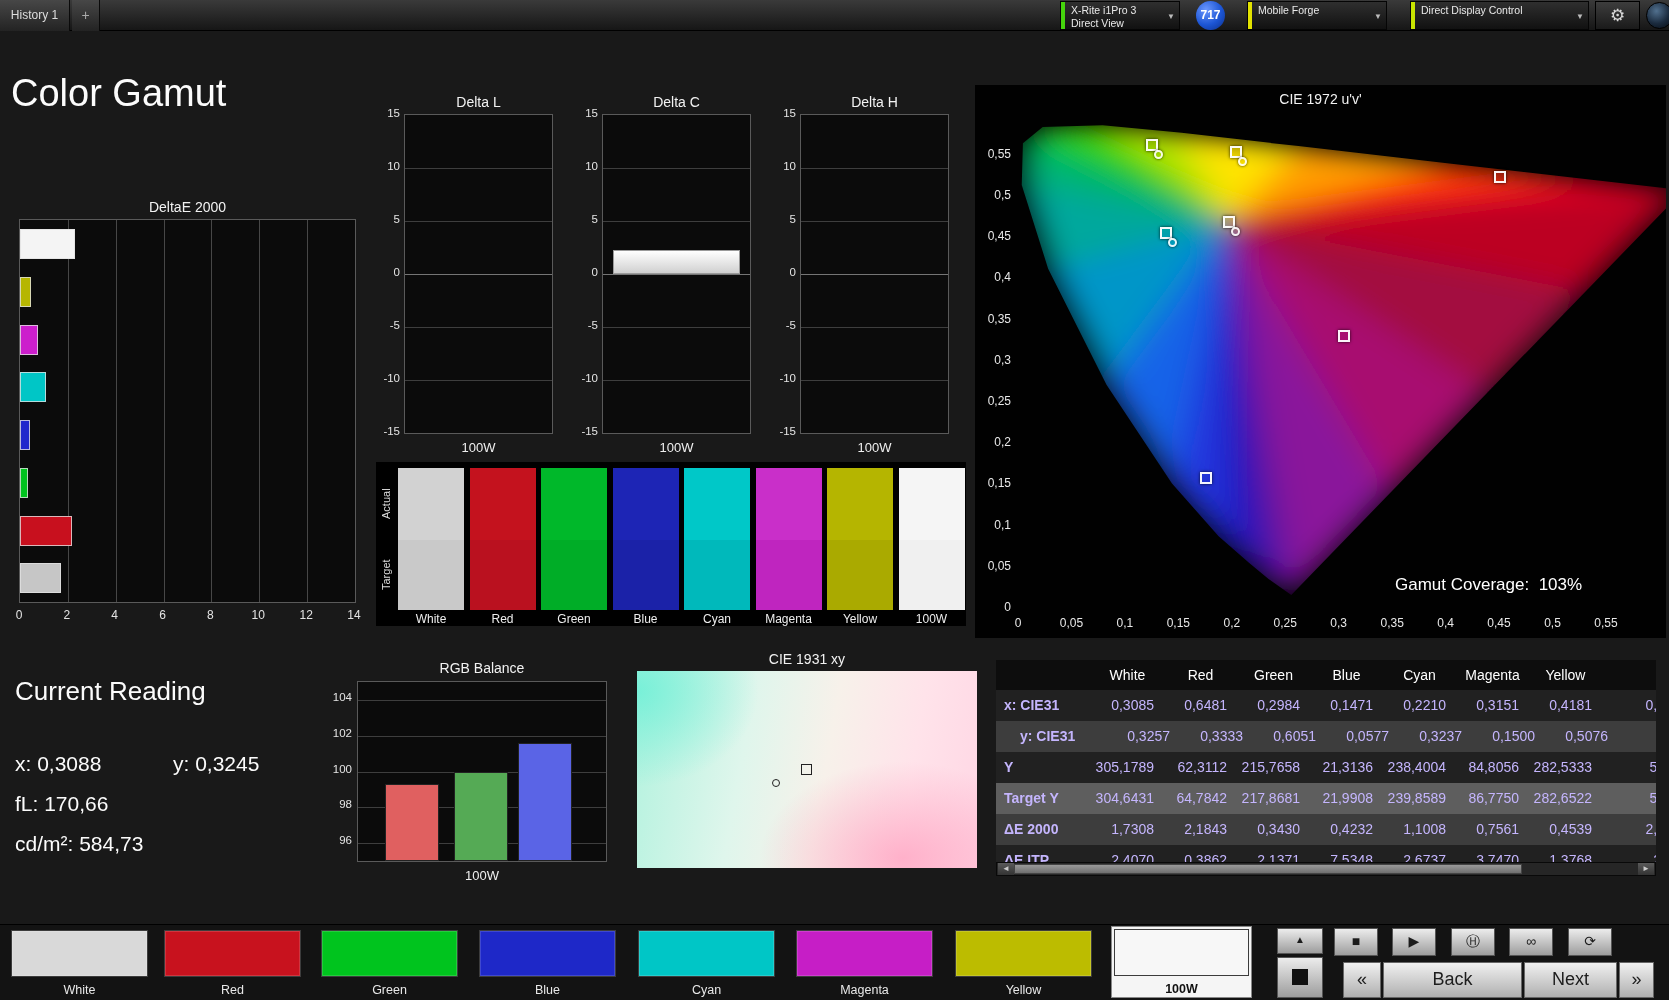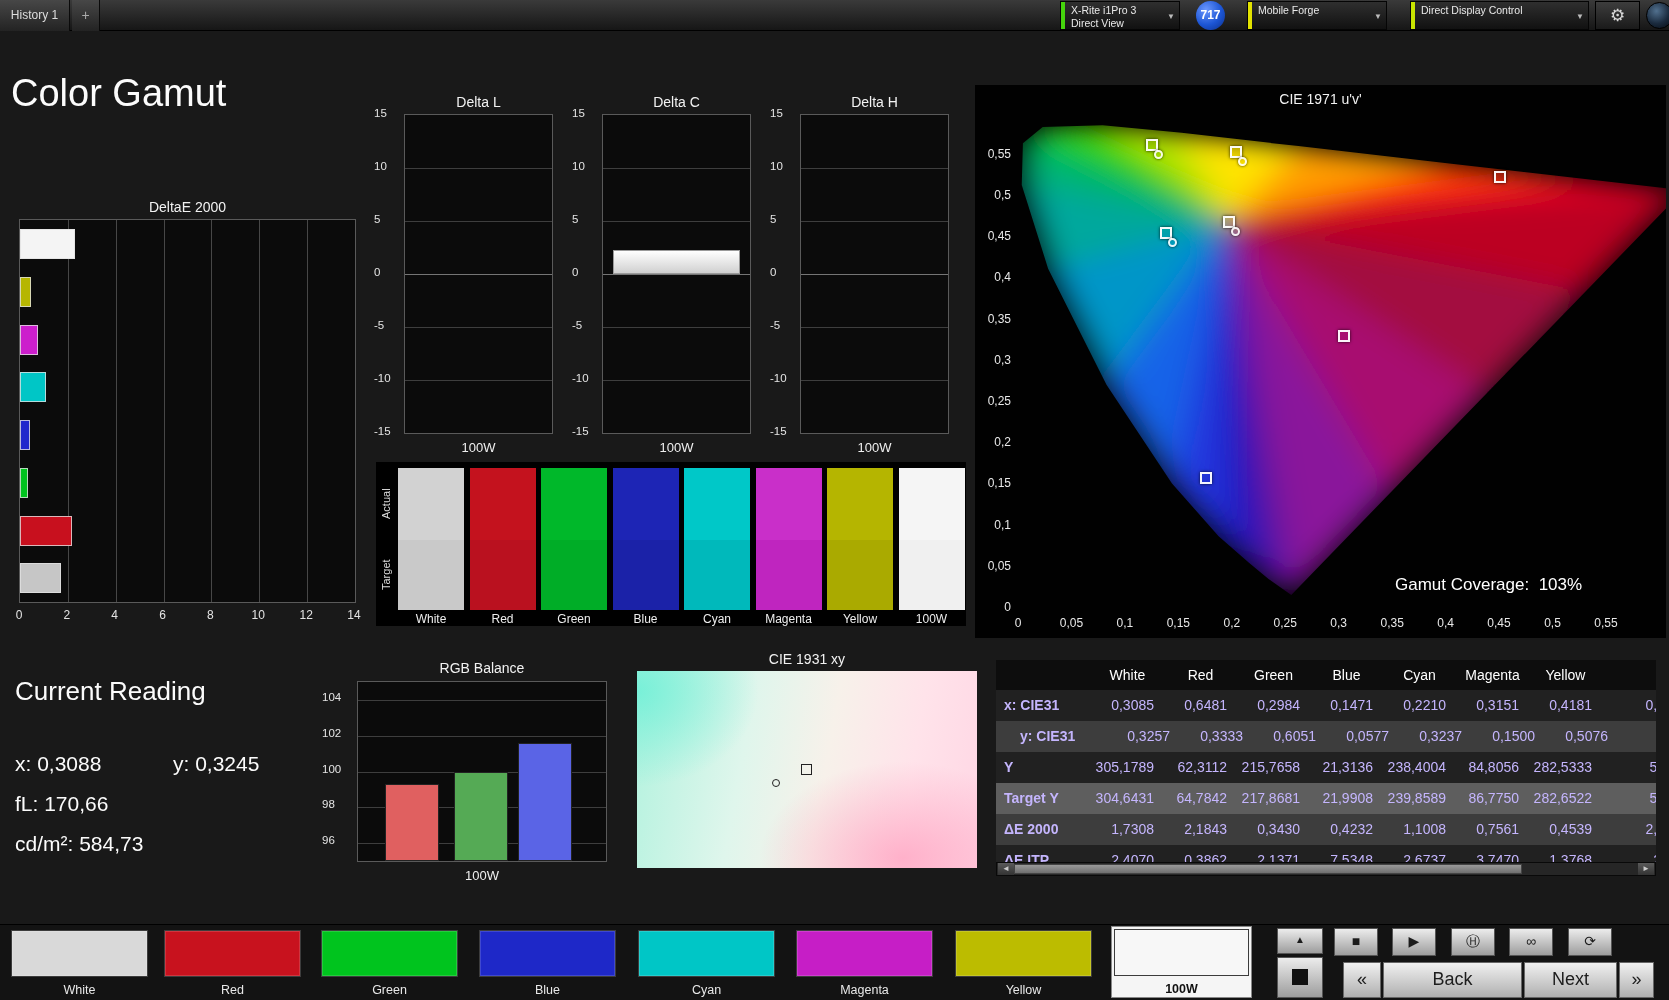--- a/index.html
+++ b/index.html
@@ -31,21 +31,21 @@
   #cr-title{position:absolute;left:15px;top:676px;font-size:26px;color:#fbfbfb}
   .cr-val{position:absolute;font-size:21px;color:#fbfbfb}
 
   
   .ctitle{position:absolute;text-align:center;font-size:14px;color:#f2f2f2}
   .plot{position:absolute;background:#0b0b0b;border:1px solid #5a5a5a}
   .vgrid{position:absolute;top:0;bottom:0;width:1px;background:#474747}
   .hgrid{position:absolute;left:0;right:0;height:1px;background:#3e3e3e}
   .hgrid.zero{background:#757575}
   .xtick{position:absolute;width:24px;text-align:center;font-size:12px;color:#e4e4e4}
-  .ytick{position:absolute;left:0;width:26px;font-size:11.5px;color:#e4e4e4}
+  .ytick{position:absolute;left:0;width:26px;text-align:right;font-size:11.5px;color:#e4e4e4}
   .xlabel{position:absolute;text-align:center;font-size:13px;color:#efefef}
   .hbar{position:absolute;left:0;height:30px;border:1px solid rgba(225,225,225,.8);
         background-image:linear-gradient(rgba(255,255,255,.35),rgba(255,255,255,0) 45%,rgba(0,0,0,.25))}
   .white-bar{position:absolute;left:10px;right:10px;background:linear-gradient(#fff,#d0d0d0);border:1px solid #9a9a9a}
   .rgbbar{position:absolute;bottom:0;border:1px solid #222;
           background-image:linear-gradient(rgba(255,255,255,.3),rgba(255,255,255,0) 40%,rgba(0,0,0,.2))}
   #de2000{position:absolute;left:19px;top:199px;width:345px;height:430px}
   .vwrap{position:absolute;width:180px;height:366px}
 
   
@@ -248,21 +248,21 @@
     <div class="sw-label" style="position: absolute; left: 379.5px;">Magenta</div>
     <div class="sw-act" style="position: absolute; left: 451px; background: rgb(181, 181, 0);"></div>
     <div class="sw-tgt" style="position: absolute; left: 451px; background: rgb(170, 170, 0);"></div>
     <div class="sw-label" style="position: absolute; left: 451px;">Yellow</div>
     <div class="sw-act" style="position: absolute; left: 522.5px; background: rgb(245, 245, 245);"></div>
     <div class="sw-tgt" style="position: absolute; left: 522.5px; background: rgb(240, 240, 240);"></div>
     <div class="sw-label" style="position: absolute; left: 522.5px;">100W</div>
   </div>
 
 <div id="cie1976">
-  <div id="cie1976-title">CIE 1971 u'v'</div>
+  <div id="cie1976-title">CIE 1972 u'v'</div>
   <svg id="cie-horseshoe" viewBox="0 0 0.64 0.62" preserveAspectRatio="none" style="position:absolute;left:43px;top:12px;width:684px;height:511px">
     <defs>
       <clipPath id="locusClip">
         <path d="M0.623,0.113 L0.5203,0.0981 L0.4035,0.0807 L0.2623,0.0596 L0.1531,0.0434 L0.0792,0.0343 L0.0231,0.0363 L0.0046,0.0561 L0.0035,0.1069 L0.0282,0.2083 L0.0828,0.3492 L0.1441,0.469 L0.1877,0.5329 L0.2161,0.5651 L0.2347,0.585 L0.2557,0.6041 Z"></path>
       </clipPath>
       <filter id="soft">
           <feGaussianBlur stdDeviation="0.016"></feGaussianBlur>
         </filter>
     </defs>
     <g clip-path="url(#locusClip)">

